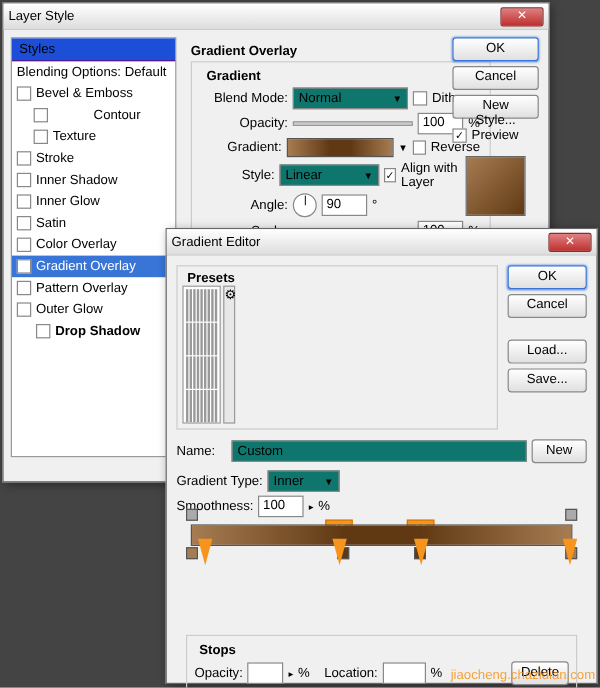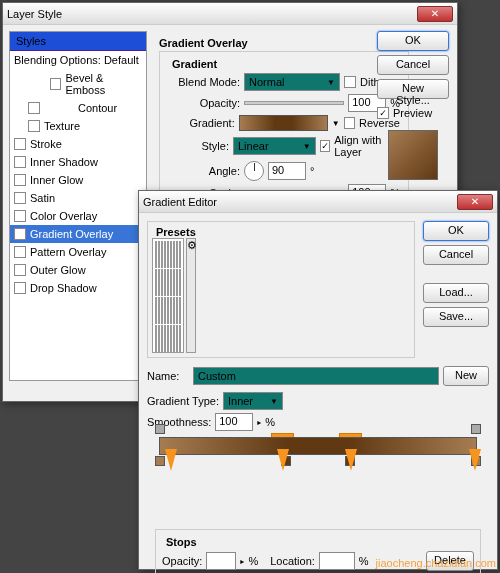--- a/index.html
+++ b/index.html
@@ -51,21 +51,21 @@
     <span>Layer Style</span>
     <div class="close-btn">✕</div>
   </div>
 
   <div class="styles-list">
     <div class="styles-hdr">Styles</div>
     <div class="style-item">
         <span>Blending Options: Default</span>
       </div>
     <div id="style-items">
-        <div class="style-item" style="padding-left: 4px; margin-left: 36px;">
+        <div class="style-item" style="padding-left: 4px;">
           <span class="chk"></span>
           <span>Bevel &amp; Emboss</span>
         </div>
         <div class="style-item" style="padding-left: 18px; gap: 38px;">
           <span class="chk"></span>
           <span>Contour</span>
         </div>
         <div class="style-item" style="padding-left: 18px;">
           <span class="chk"></span>
           <span>Texture</span>
@@ -95,21 +95,21 @@
           <span>Gradient Overlay</span>
         </div>
         <div class="style-item" style="padding-left: 4px;">
           <span class="chk"></span>
           <span>Pattern Overlay</span>
         </div>
         <div class="style-item" style="padding-left: 4px;">
           <span class="chk"></span>
           <span>Outer Glow</span>
         </div>
-        <div class="style-item" style="padding-left: 4px;">
+        <div class="style-item" style="padding-left: 20px; font-weight: bold;">
           <span class="chk"></span>
           <span>Drop Shadow</span>
         </div>
       </div>
   </div>
 
   <div class="go-panel">
     <div style="font-weight:bold;margin-bottom:2px">Gradient Overlay</div>
     <div class="fieldset">
       <div class="legend">Gradient</div>

